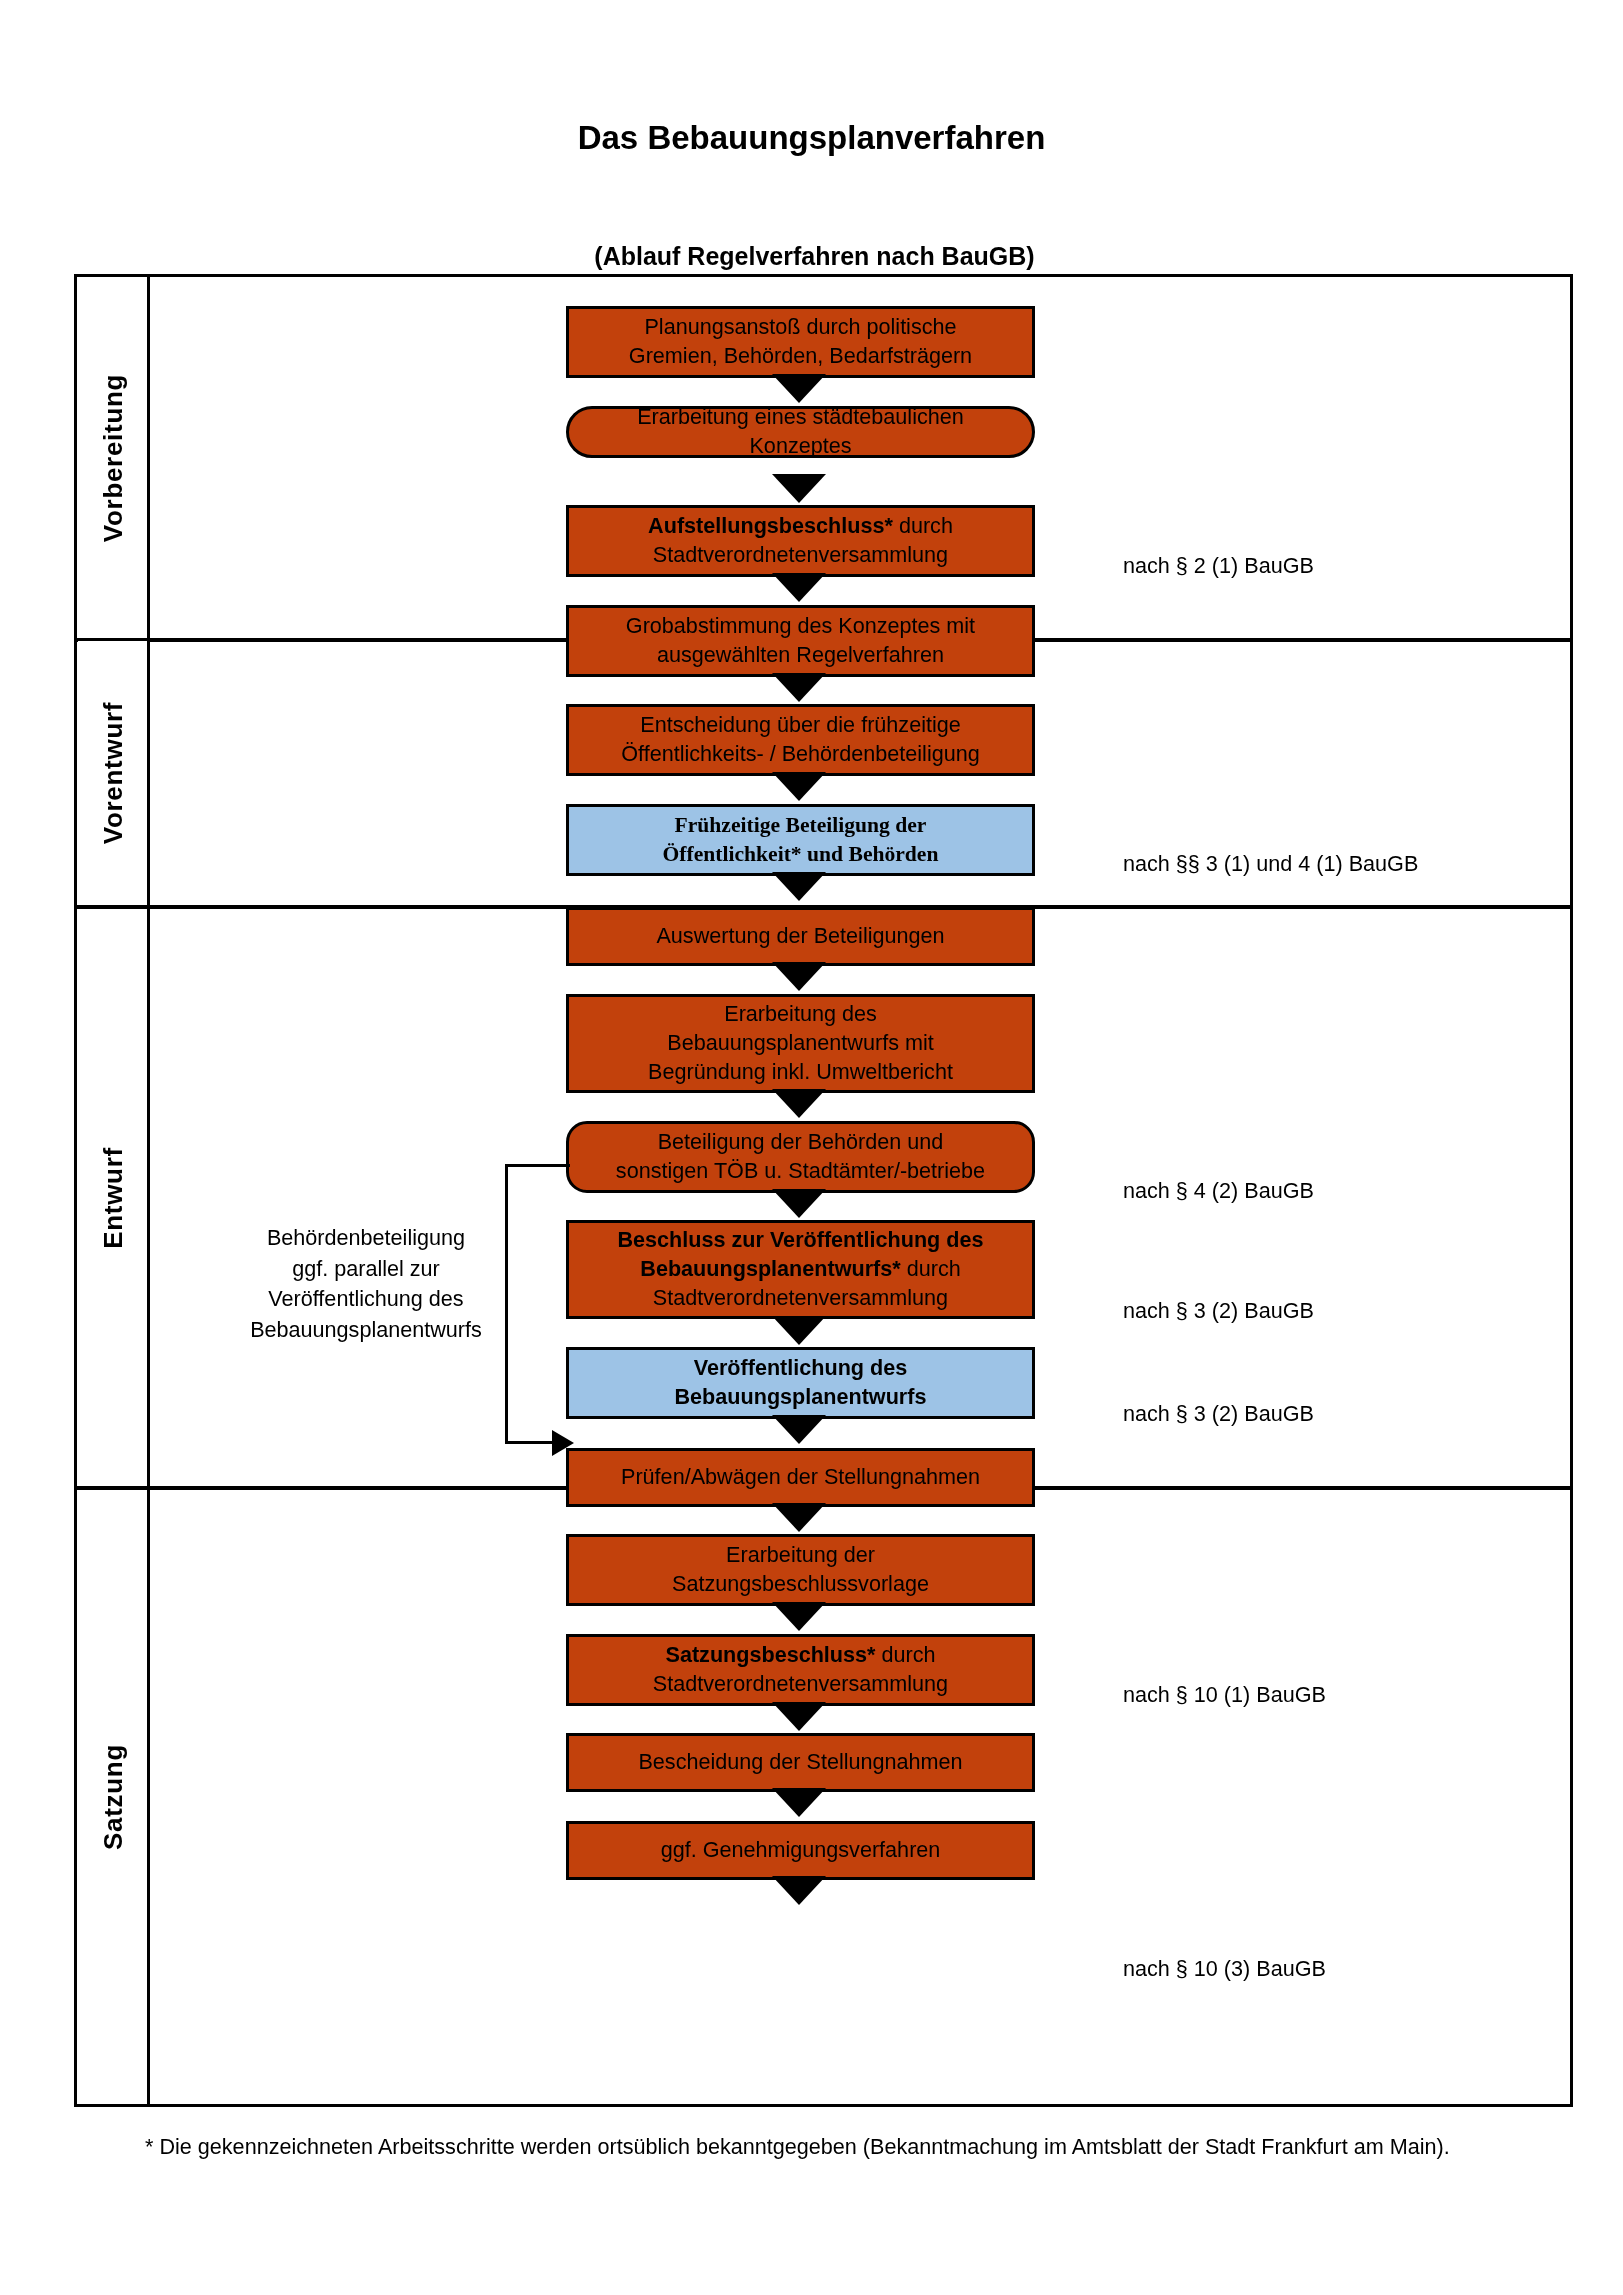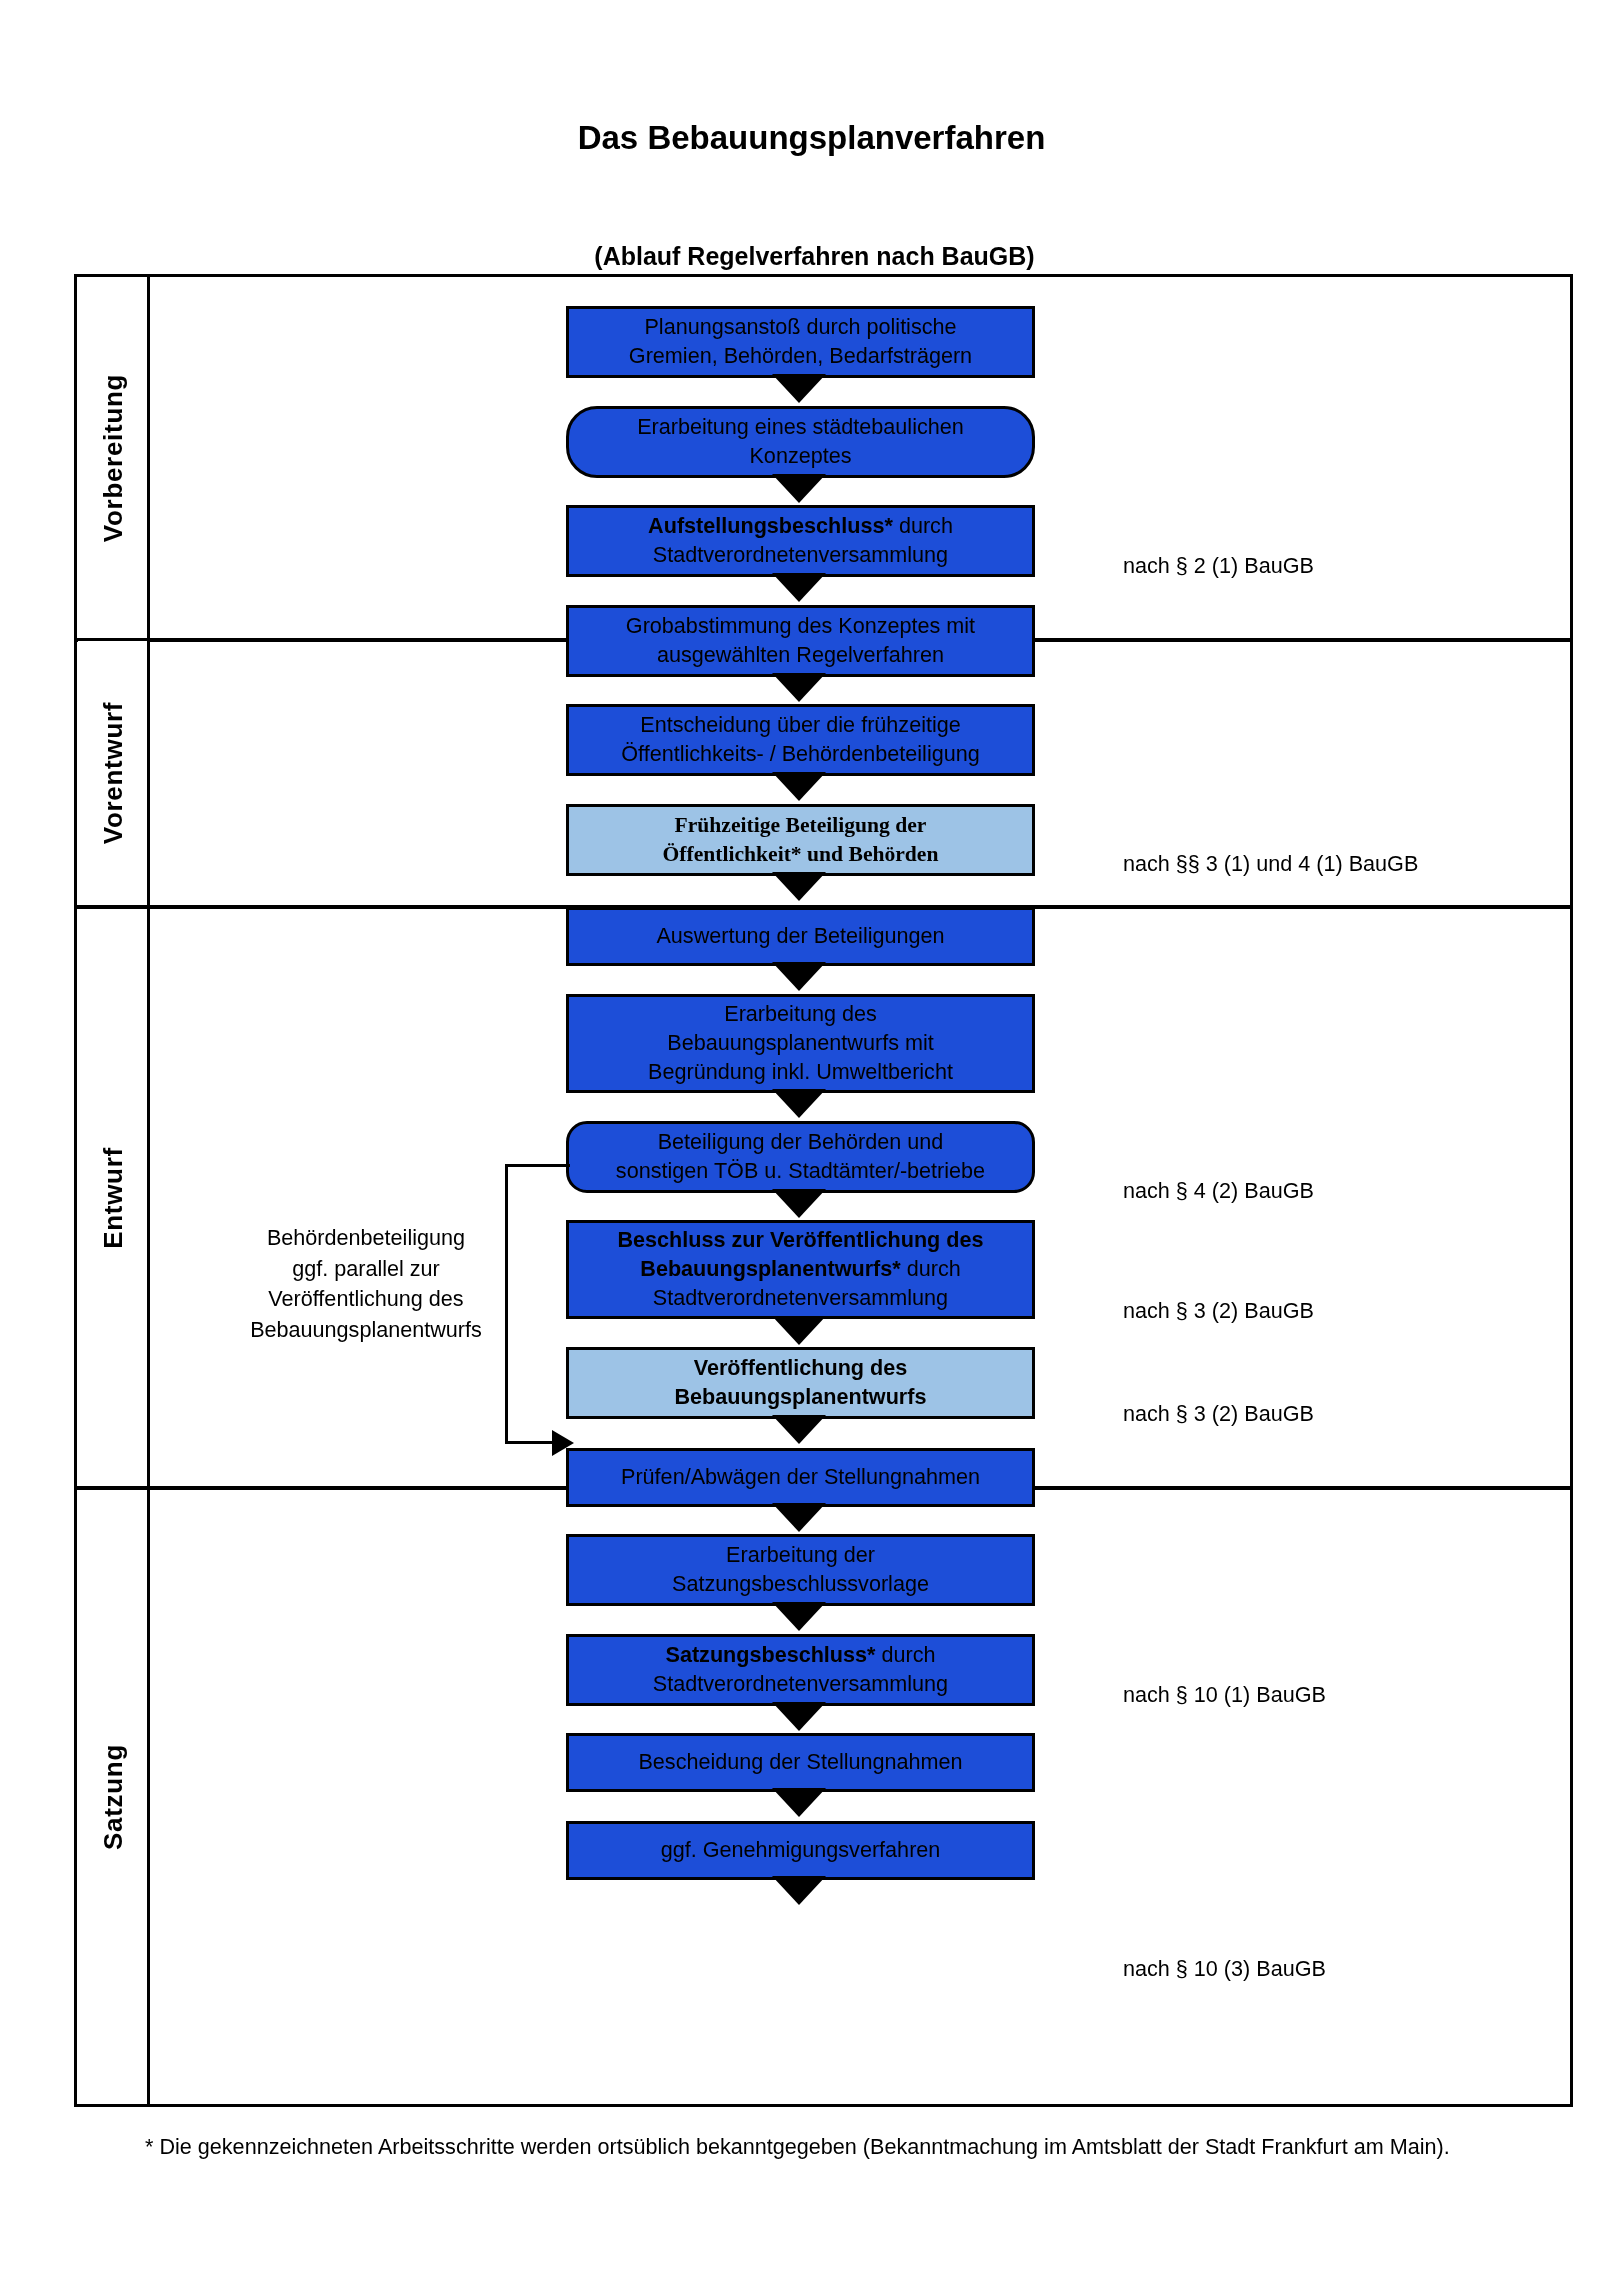--- a/index.html
+++ b/index.html
@@ -44,21 +44,21 @@
     transform:translate(-50%,-50%) rotate(-90deg);
     transform-origin:center center;
     white-space:nowrap;
     font-size:26px;font-weight:bold;letter-spacing:0.7px;
   }
   .band-rule{position:absolute;left:74px;width:1499px;height:3.9px;background:#000;}
 
   
   .box{
     position:absolute;left:566px;width:469px;box-sizing:border-box;
-    border:3.9px solid #000;background:#1d4ed8;
+    border:3.9px solid #000;background:#c2410c;
     display:flex;align-items:center;justify-content:center;
     text-align:center;font-size:21.6px;line-height:1.33;
     padding:2.6px 7.9px;
     z-index:4;
   }
   .box.blue{background:#9DC3E6;}
   .box b{font-weight:bold;}
   .box .txt{width:100%;}
 
   
@@ -147,21 +147,21 @@
     <div class="head" style="left:47px;top:266px;"></div>
   </div>
 
   <div class="box" style="top:306px;height:72px;">
     <span class="txt">
       <span>Planungsanstoß durch politische</span><br><span>Gremien, Behörden, Bedarfsträgern</span>
     </span>
   </div>
   <div class="arrow" style="left:772px;top:374px;"></div>
 
-  <div class="box" style="top:406px;height:72px;border-radius:31px;">
+  <div class="box" style="top:406px;height:52px;border-radius:31px;">
     <span class="txt">
       <span>Erarbeitung eines städtebaulichen</span><br><span>Konzeptes</span>
     </span>
   </div>
   <div class="arrow" style="left:772px;top:474px;"></div>
 
   <div class="box" style="top:505px;height:72px;">
     <span class="txt">
       <b>Aufstellungsbeschluss*</b> durch<br><span>Stadtverordnetenversammlung</span>
     </span>

